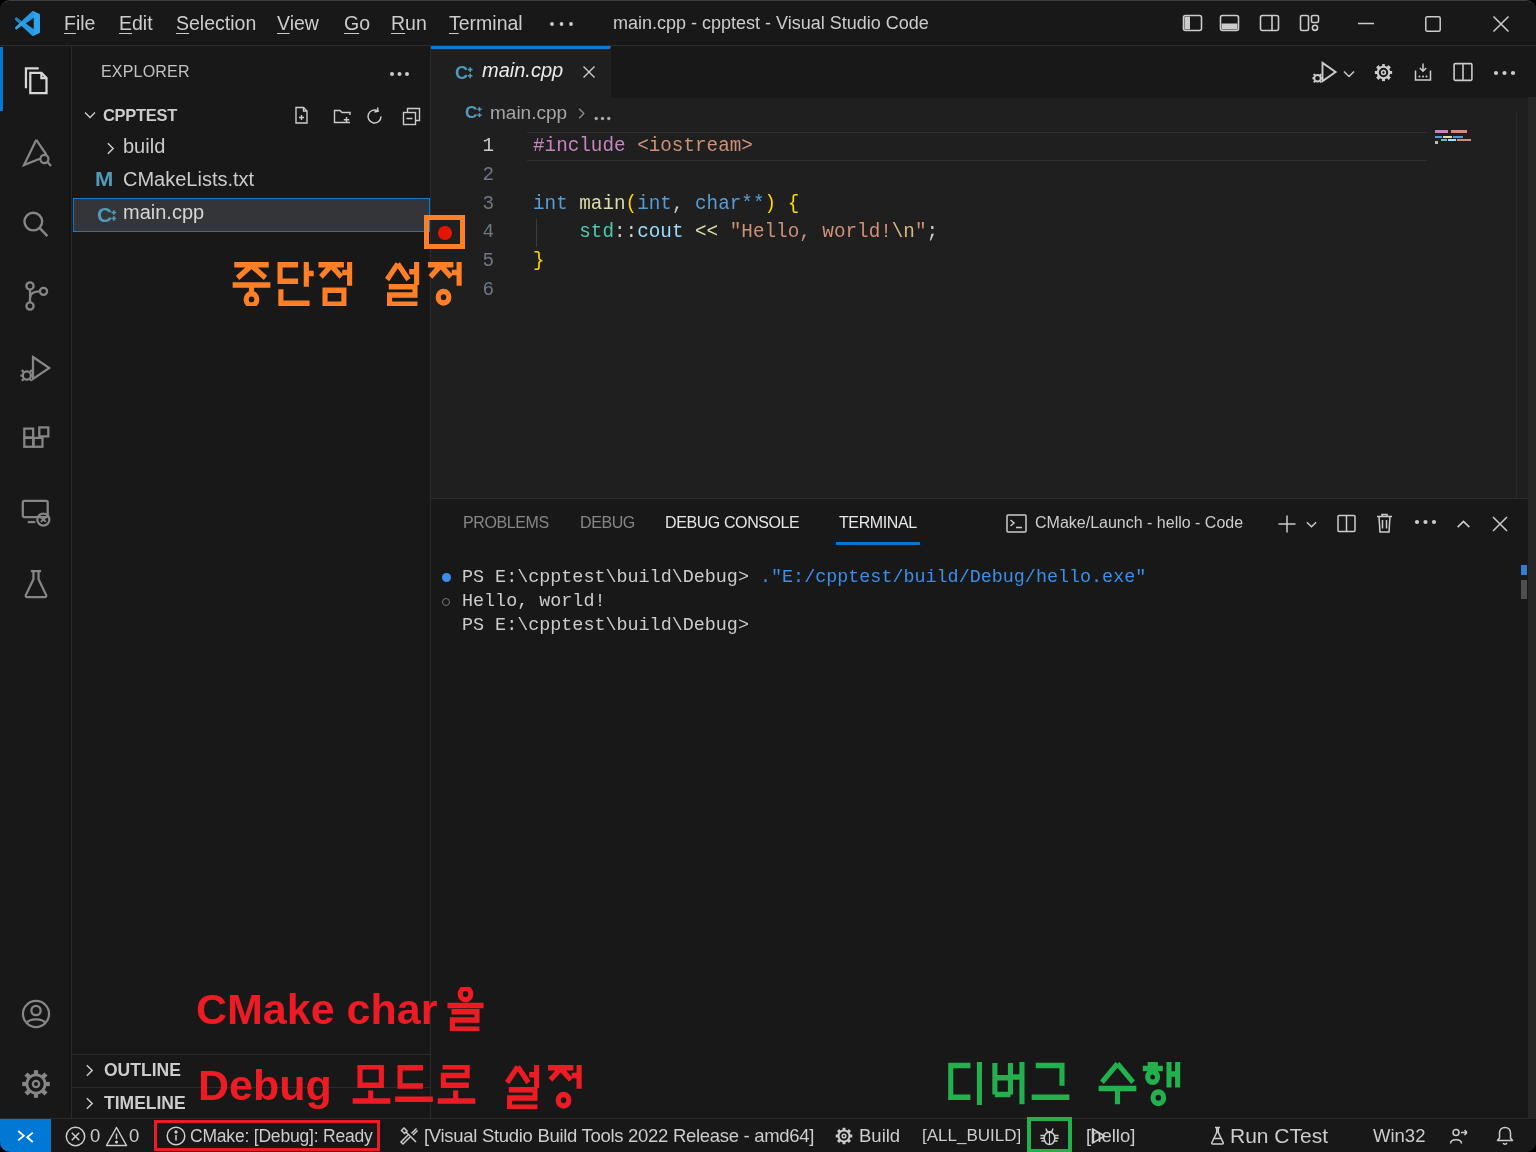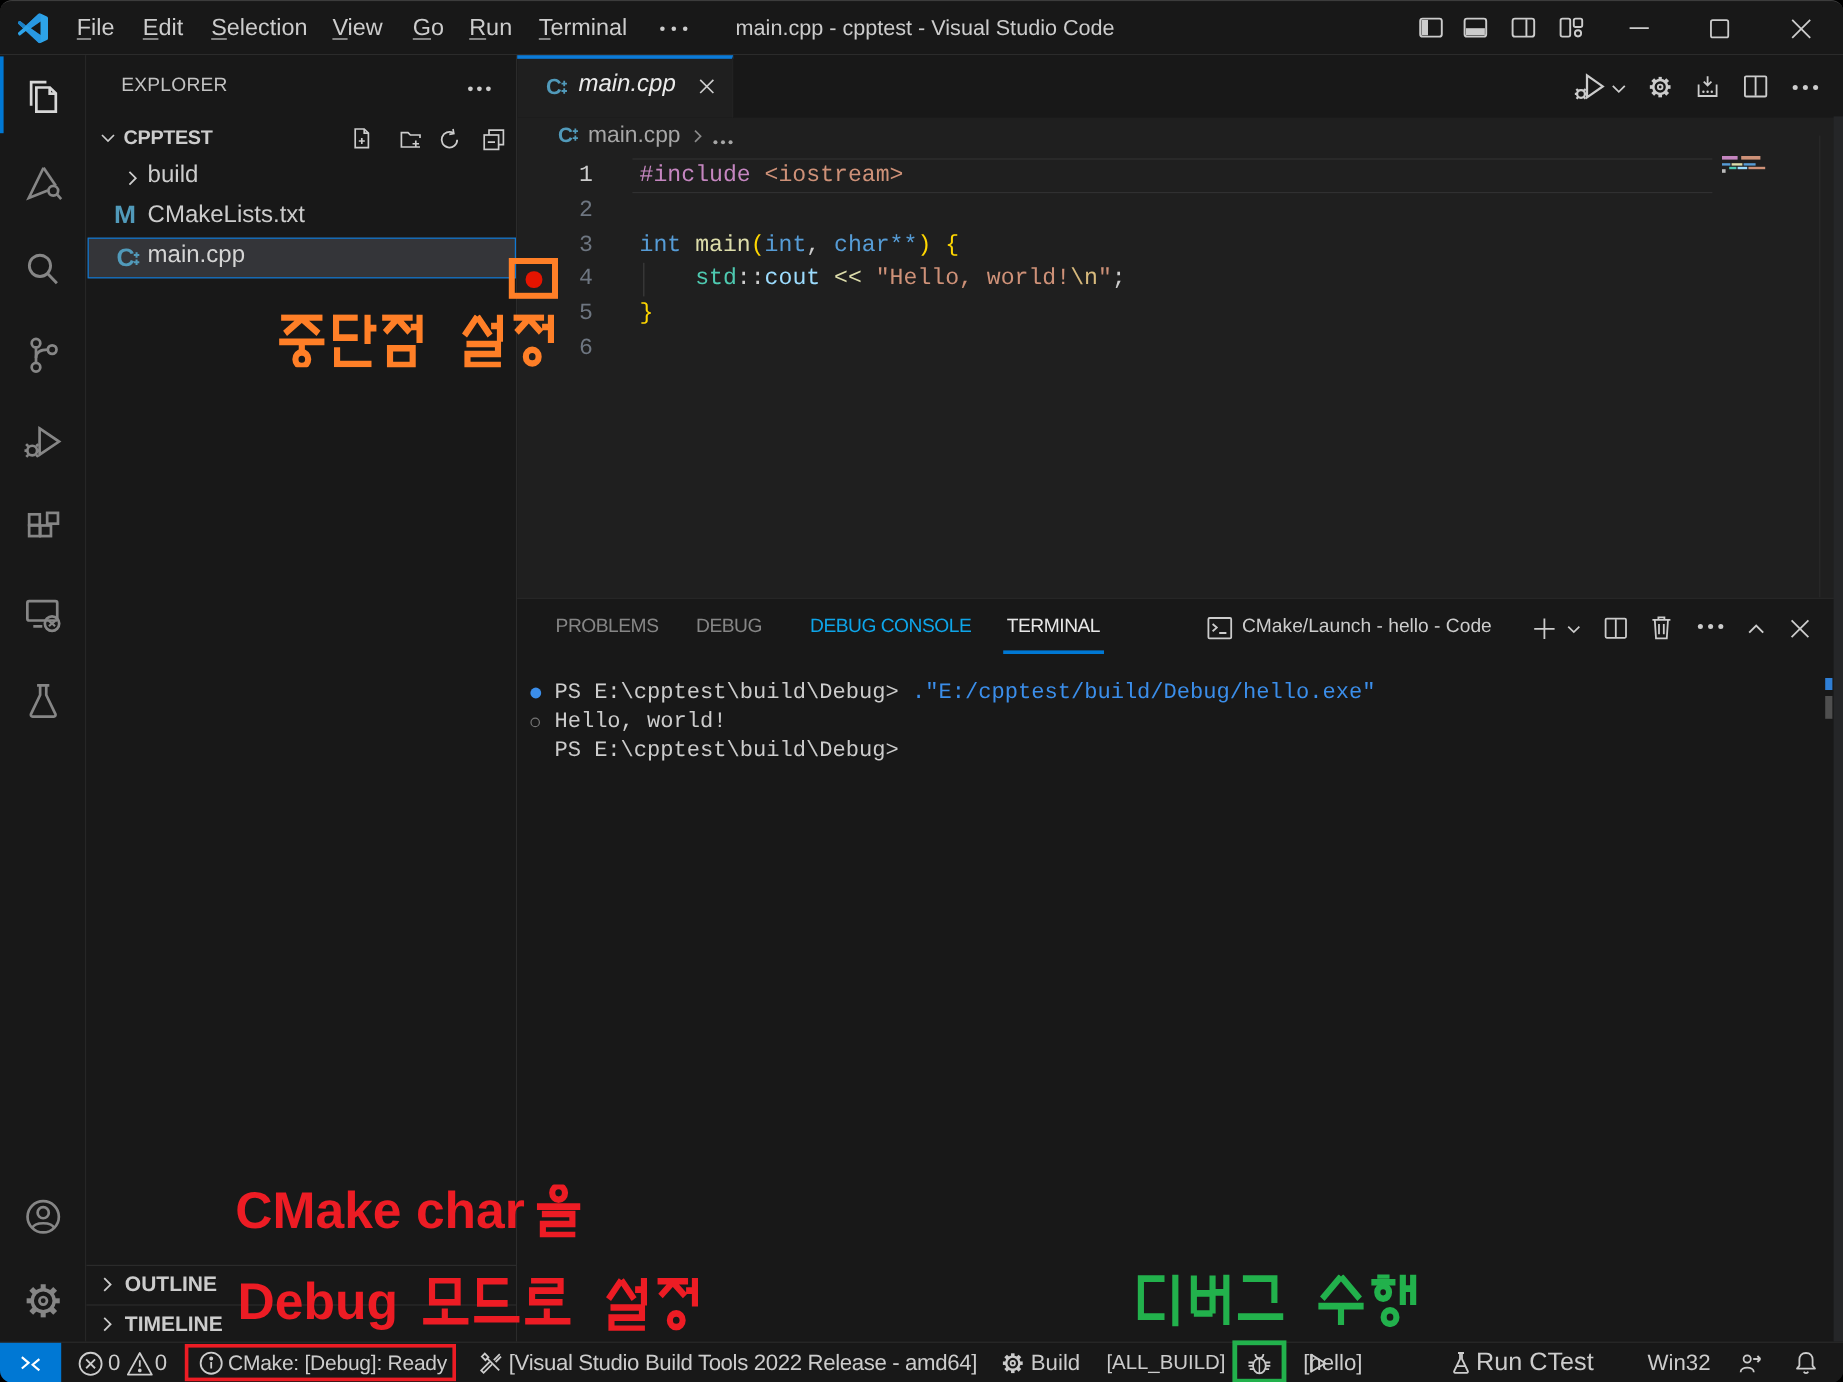--- a/index.html
+++ b/index.html
@@ -279,21 +279,21 @@
     <div class="abs" style="left:1022px;top:89.8px;width:10px;height:2.6px;background:#569cd6"></div>
     <div class="abs" style="left:1010px;top:92.6px;width:6px;height:2.6px;background:#4ec9b0"></div>
     <div class="abs" style="left:1017px;top:92.6px;width:8px;height:2.6px;background:#9cdcfe"></div>
     <div class="abs" style="left:1026px;top:92.6px;width:14px;height:2.6px;background:#ce9178"></div>
     <div class="abs" style="left:1004px;top:95.4px;width:3px;height:2.6px;background:#bbb"></div>
     <div class="abs" style="left:1085px;top:67px;width:1px;height:385px;background:#2a2a2a"></div>
   </div>
   <div id="panel">
     <div class="abs" style="left:32px;top:15px;font-size:16px;color:#868686;letter-spacing:-0.4px">PROBLEMS</div>
     <div class="abs" style="left:149px;top:15px;font-size:16px;color:#868686;letter-spacing:-0.4px">DEBUG</div>
-    <div class="abs" style="left:244px;top:15px;font-size:16px;color:#0ea5e9;letter-spacing:-0.4px">DEBUG CONSOLE</div>
+    <div class="abs" style="left:234px;top:15px;font-size:16px;color:#e5e5e5;letter-spacing:-0.4px">DEBUG CONSOLE</div>
     <div class="abs" style="left:408px;top:15px;font-size:16px;color:#e7e7e7;letter-spacing:-0.4px">TERMINAL</div>
     <div class="abs" style="left:405px;top:43px;width:84px;height:2.5px;background:#0078d4"></div>
     <svg class="abs" style="left:574px;top:13px" width="23" height="23" viewBox="0 0 23 23" fill="none" stroke="#cccccc" stroke-width="1.5">
       <rect x="2" y="3" width="19" height="17" rx="1"></rect>
         <path d="M5.5 8 9 11 5.5 14 M11 15.5 H17"></path>
     </svg>
     <div class="abs" style="left:604px;top:15px;font-size:16px;color:#cccccc">CMake/Launch - hello - Code</div>
     <svg class="abs" style="left:845px;top:14px" width="22" height="22" viewBox="0 0 22 22" stroke="#cccccc" stroke-width="1.5">
         <path d="M11 2.5 V19.5 M2.5 11 H19.5"></path>
       </svg>

